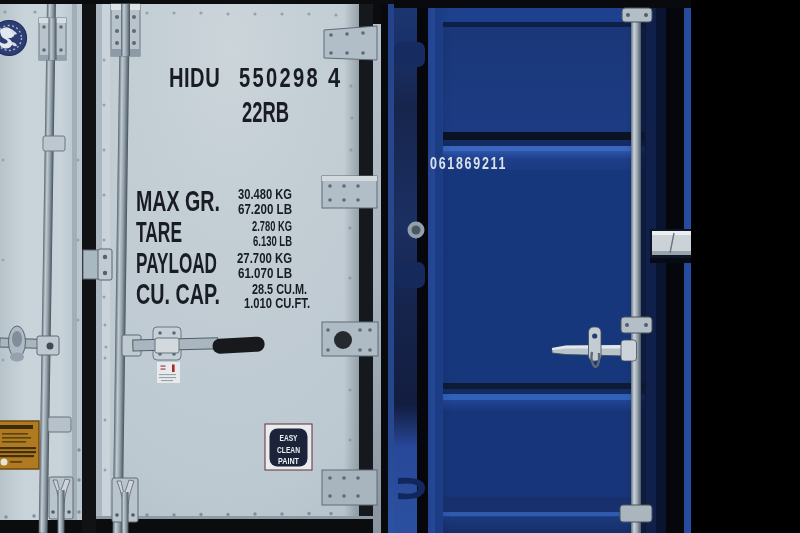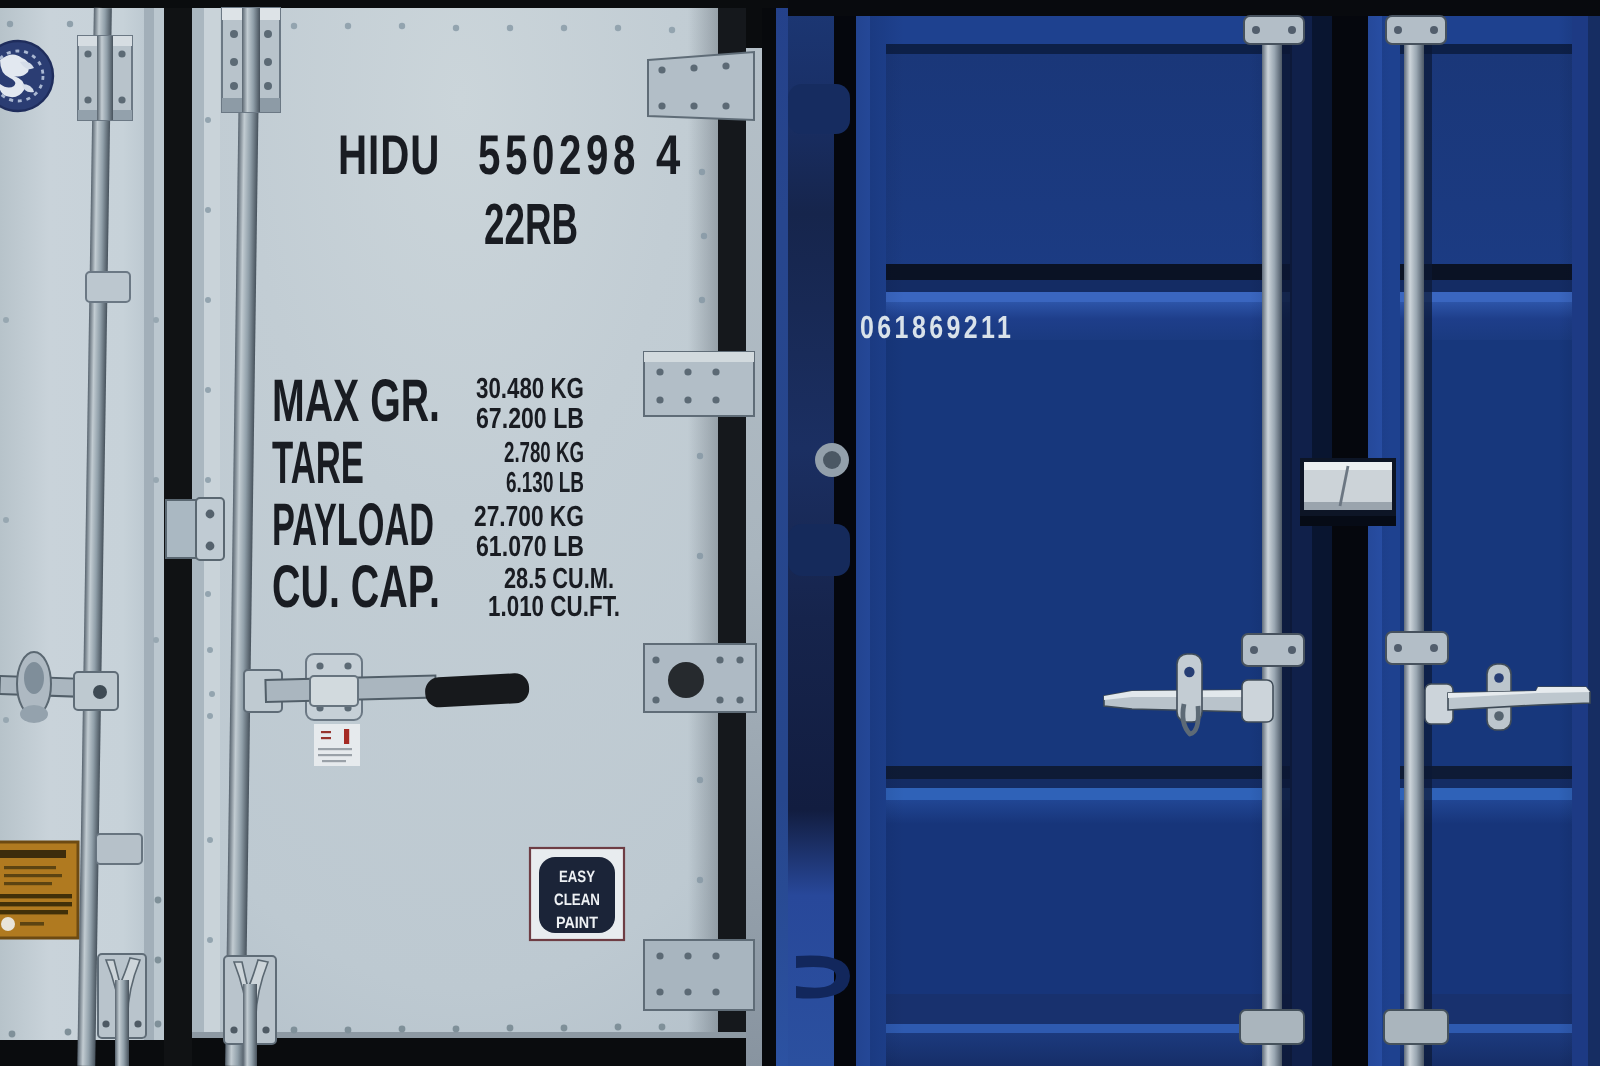--- a/index.html
+++ b/index.html
@@ -1,16 +1,16 @@
 <!DOCTYPE html>
 <html><head>
 <meta charset="utf-8">
 <style>
   html,body{margin:0;padding:0;background:#000;}
-  .stage{position:relative;width:800px;height:533px;overflow:hidden;background:#737373;}
+  .stage{position:relative;width:691px;height:533px;overflow:hidden;background:#737373;}
   svg{display:block;}
   text{font-family:"Liberation Sans",sans-serif;}
 </style>
 </head>
 <body>
 <div class="stage">
 <svg width="800" height="533" viewBox="0 0 800 533">
 <defs>
   <linearGradient id="door1g" x1="0" y1="0" x2="1" y2="0">
     <stop offset="0" stop-color="#b7c3ca"></stop>

